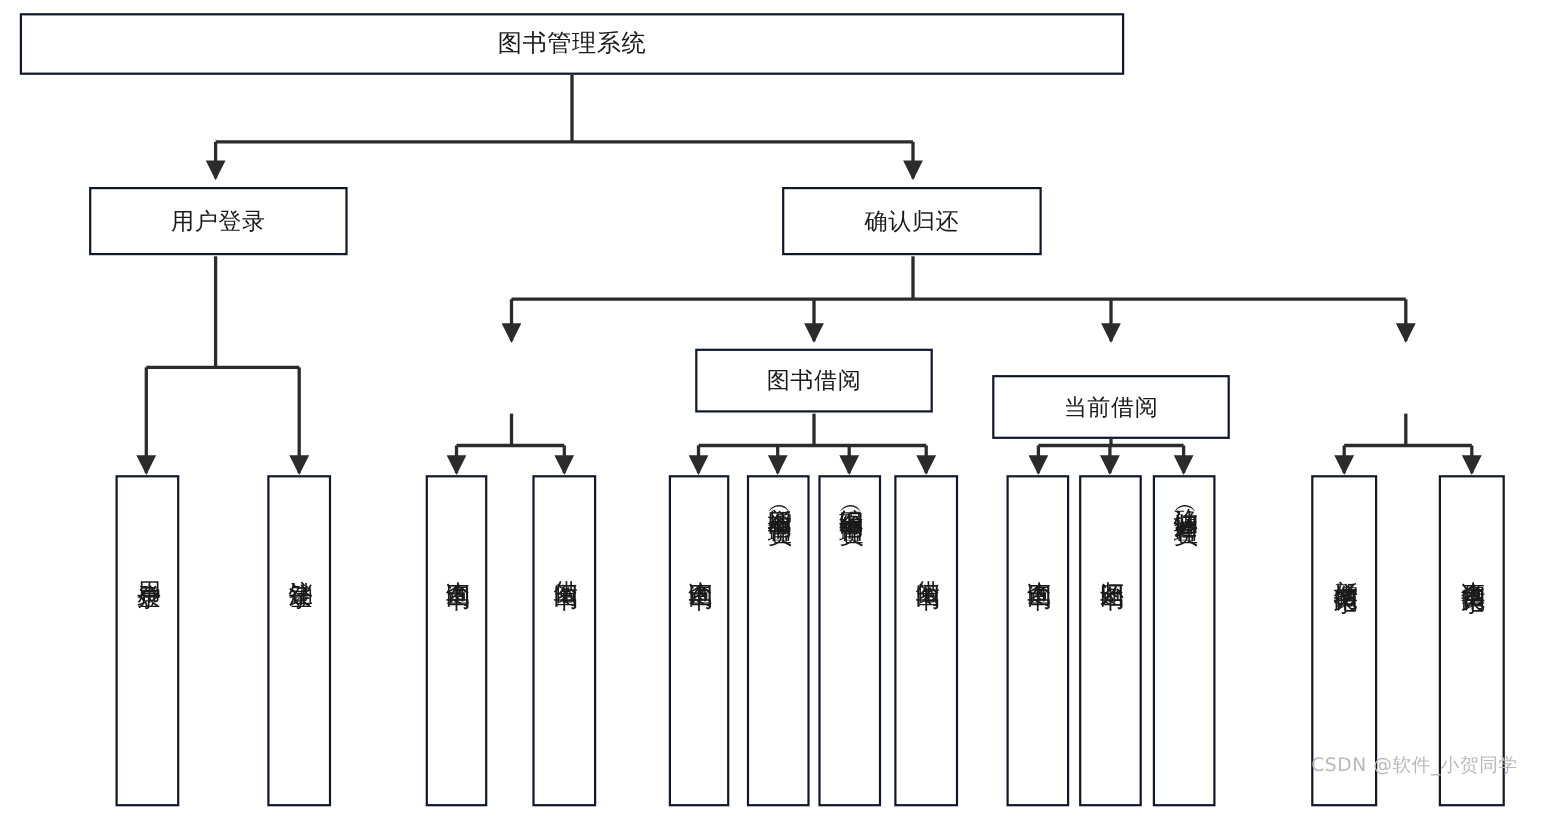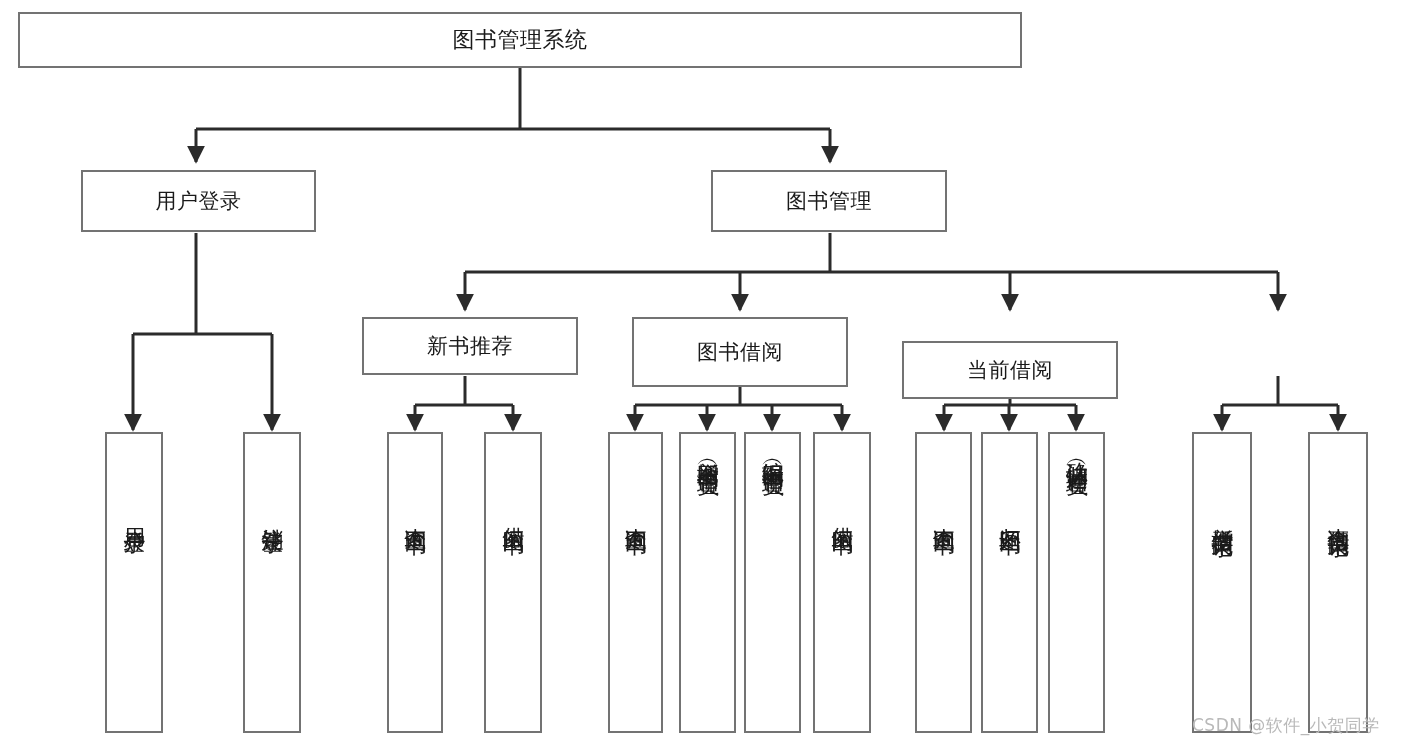--- a/index.html
+++ b/index.html
@@ -22,21 +22,21 @@
     position: absolute;
     left: 0;
     top: 0;
     width: 1405px;
     height: 747px;
     pointer-events: none;
   }
   .node {
     position: absolute;
     box-sizing: border-box;
-    border: 2px solid #737373;
+    border: 2px solid #0f172a;
     background: #ffffff;
     display: flex;
     align-items: center;
     justify-content: center;
     color: #1a1a1a;
   }
   .node .label {
     display: block;
     text-align: center;
     line-height: 1.06;
@@ -134,27 +134,24 @@
   </svg>
 
   <div class="node horiz root" style="left:18px; top:12px; width:1004px; height:56px;">
     <span class="label">图书管理系统</span>
   </div>
 
   <div class="node horiz" style="left:81px; top:170px; width:235px; height:62px;">
     <span class="label">用户登录</span>
   </div>
   <div class="node horiz" style="left:711px; top:170px; width:236px; height:62px;">
-    <span class="label">图书管理</span>
-  </div>
-
-  <div class="node horiz" style="left:362px; top:317px; width:216px; height:58px;">
-    <span class="label">新书推荐</span>
-  </div>
-  <div class="node horiz" style="left:632px; top:317px; width:216px; height:70px;">
+    <span class="label">确认归还</span>
+  </div>
+
+  <div class="node horiz" style="left:632px; top:317px; width:216px; height:58px;">
     <span class="label">图书借阅</span>
   </div>
   <div class="node horiz" style="left:902px; top:317px; width:216px; height:58px;margin-top:24px;">
     <span class="label">当前借阅</span>
   </div>
 
   <div class="node vert mid" style="left:105px; top:432px; width:58px; height:301px;">
     <span class="label">用户登录</span>
   </div>
   <div class="node vert mid" style="left:243px; top:432px; width:58px; height:301px;">
@@ -191,15 +188,15 @@
     <span class="label">确认归还（管理员）</span>
   </div>
 
   <div class="node vert mid" style="left:1192px; top:432px; width:60px; height:301px;">
     <span class="label">新增借阅记录</span>
   </div>
   <div class="node vert mid" style="left:1308px; top:432px; width:60px; height:301px;">
     <span class="label">查询借阅记录</span>
   </div>
 
-  <div class="watermark" style="left:1192px; top:714px;">CSDN @软件_小贺同学</div>
+  <div class="watermark" style="left:1192px; top:684px;">CSDN @软件_小贺同学</div>
 
 </div>
 
 </body></html>

